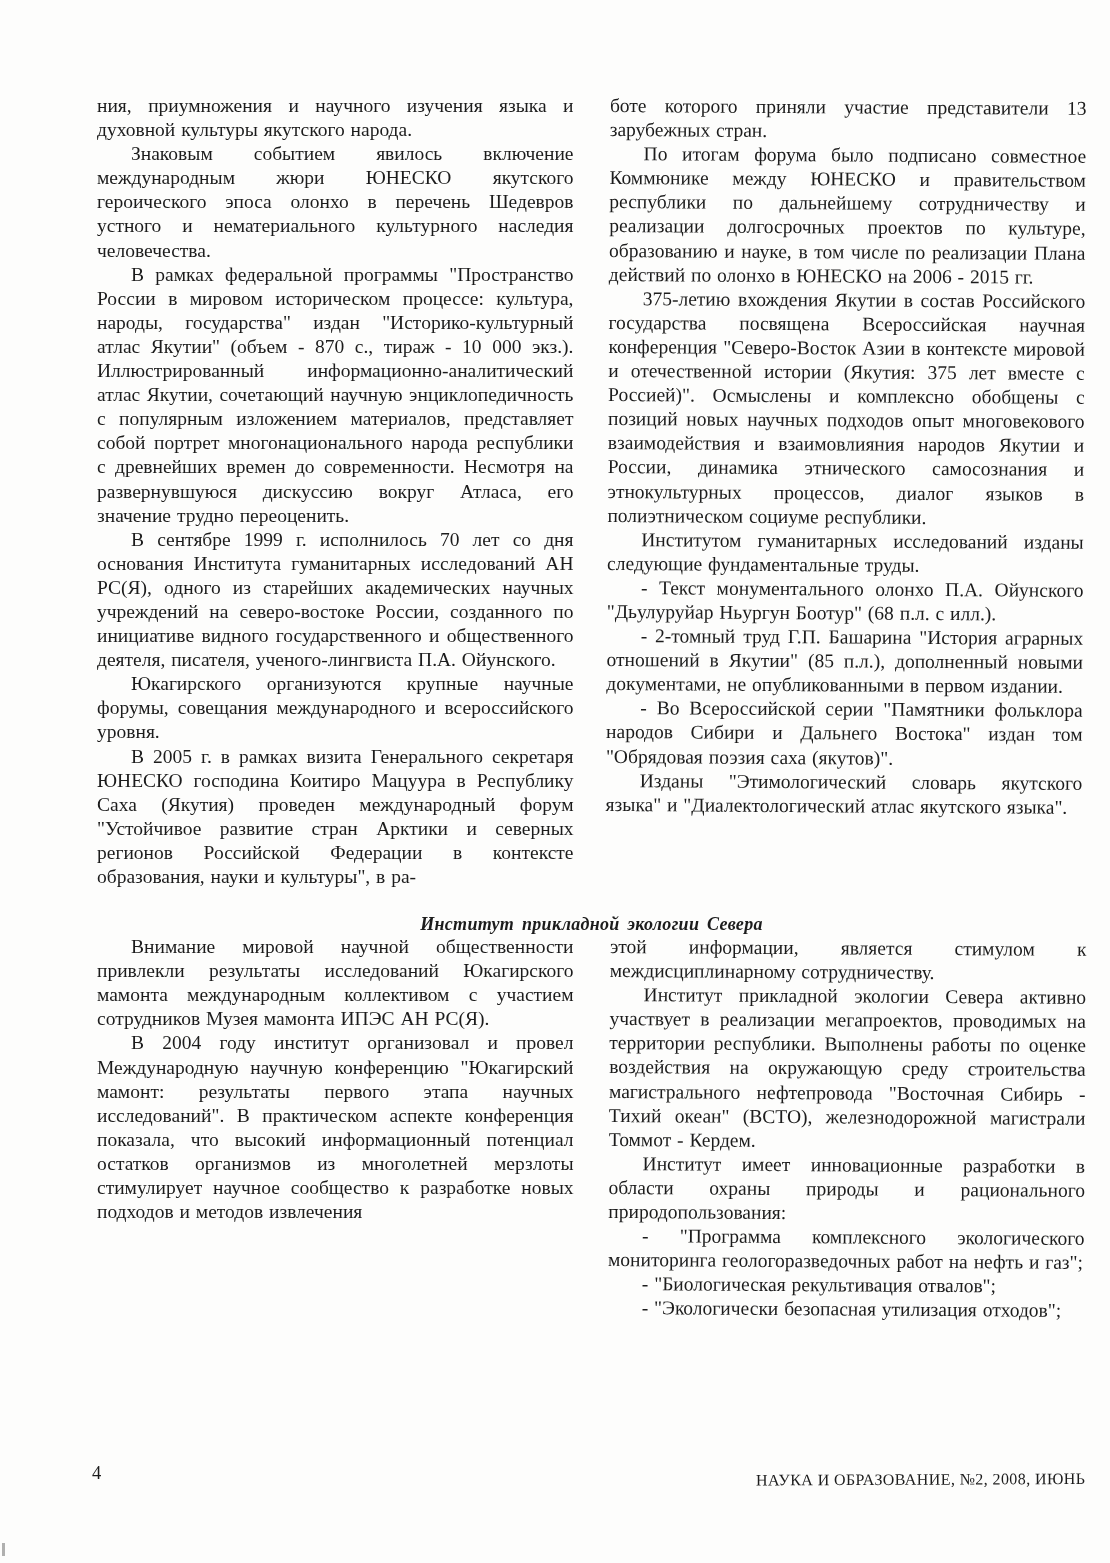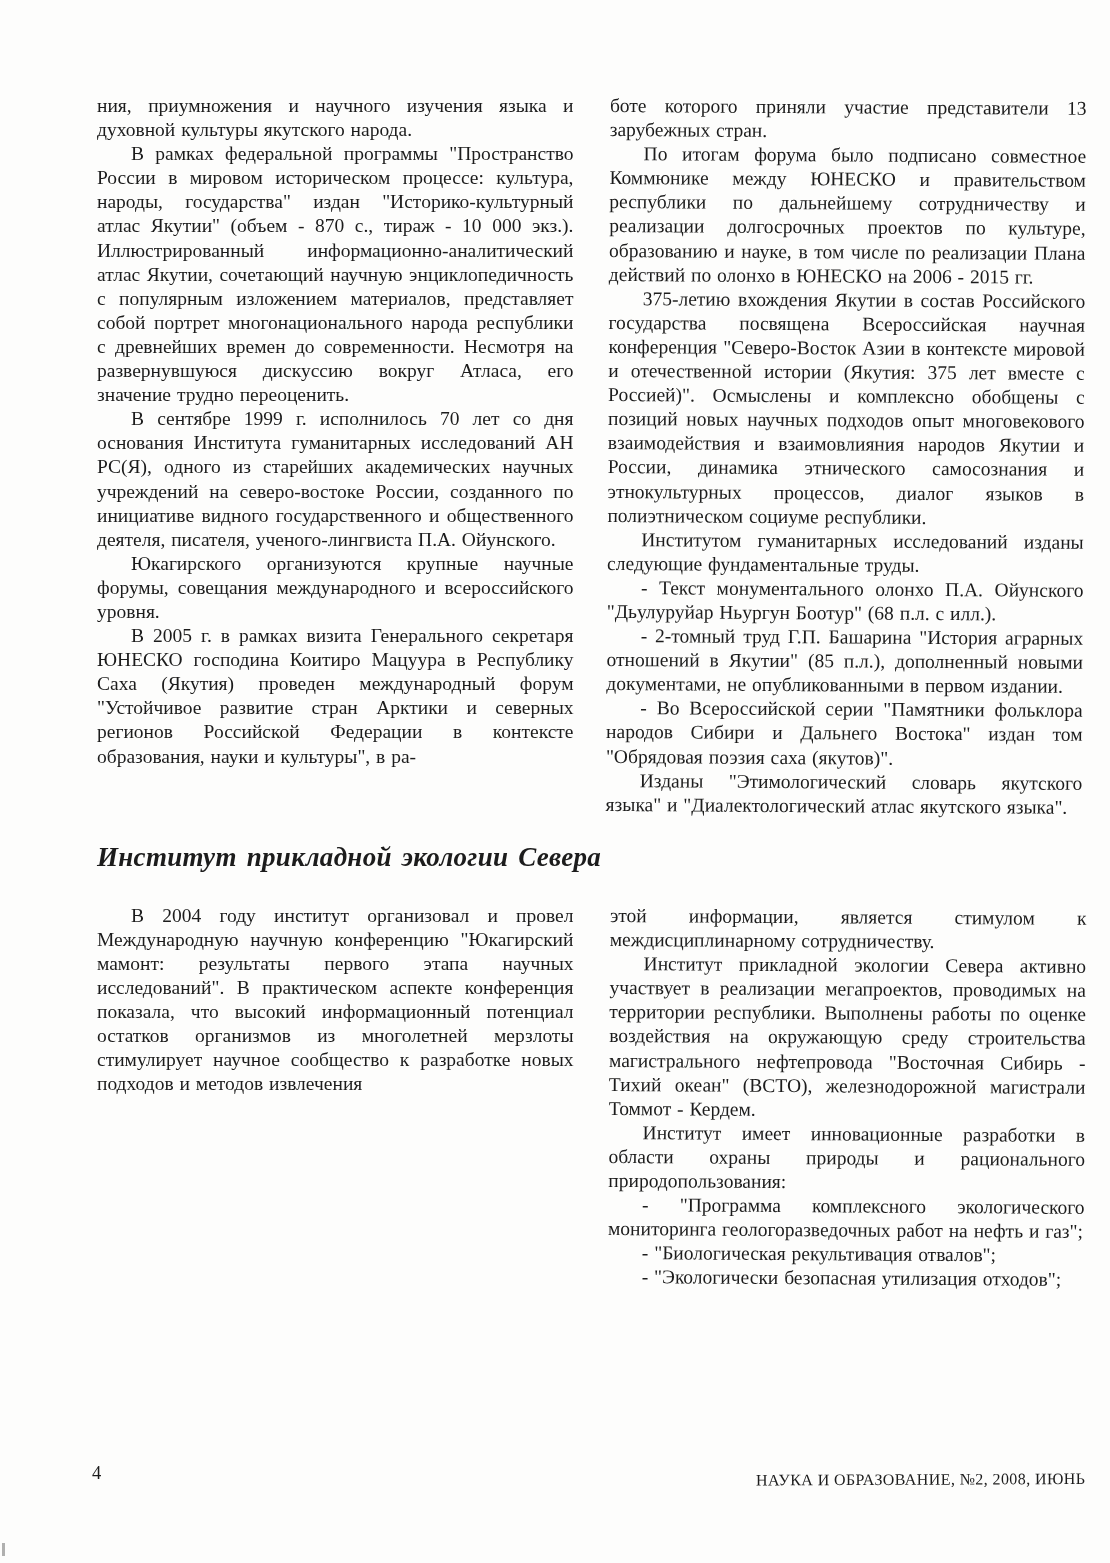--- a/index.html
+++ b/index.html
@@ -38,22 +38,23 @@
     transform-origin: left top;
   }
   .col p {
     margin: 0;
     text-indent: 34px;
   }
   .col p.cont {
     text-indent: 0;
   }
   .section-heading {
-    margin: 25px 0 31px 0;
-    font-size: 27px;
+    margin: 25px 0 0 0;
+    text-align: center;
+    font-size: 18px;
     font-weight: bold;
     font-style: italic;
     letter-spacing: 0.3px;
     word-spacing: 3px;
   }
   .page-number {
     position: absolute;
     left: 92px;
     top: 1463px;
     font-size: 18.5px;
@@ -81,20 +82,21 @@
 </head>
 <body>
 
 <div class="page">
 
   <div class="content">
 
     <div class="cols">
       <div class="col col-left">
         <p class="cont">ния, приумножения и научного изучения языка и духовной культуры якутского народа.</p>
+        <p>Знаковым событием явилось включение международным жюри ЮНЕСКО якутского героического эпоса олонхо в перечень Шедевров устного и нематериального культурного наследия человечества.</p>
         <p>В рамках федеральной программы "Пространство России в мировом историческом процессе: культура, народы, государства" издан "Историко-культурный атлас Якутии" (объем - 870 с., тираж - 10 000 экз.). Иллюстрированный информационно-аналитический атлас Якутии, сочетающий научную энциклопедичность с популярным изложением материалов, представляет собой портрет многонационального народа республики с древнейших времен до современности. Несмотря на развернувшуюся дискуссию вокруг Атласа, его значение трудно переоценить.</p>
         <p>В сентябре 1999 г. исполнилось 70 лет со дня основания Института гуманитарных исследований АН РС(Я), одного из старейших академических научных учреждений на северо-востоке России, созданного по инициативе видного государственного и общественного деятеля, писателя, ученого-лингвиста П.А. Ойунского.</p>
         <p>Юкагирского организуются крупные научные форумы, совещания международного и всероссийского уровня.</p>
         <p>В 2005 г. в рамках визита Генерального секретаря ЮНЕСКО господина Коитиро Мацуура в Республику Саха (Якутия) проведен международный форум "Устойчивое развитие стран Арктики и северных регионов Российской Федерации в контексте образования, науки и культуры", в ра-</p>
       </div>
       <div class="col col-right">
         <p class="cont">боте которого приняли участие представители 13 зарубежных стран.</p>
         <p>По итогам форума было подписано совместное Коммюнике между ЮНЕСКО и правительством республики по дальнейшему сотрудничеству и реализации долгосрочных проектов по культуре, образованию и науке, в том числе по реализации Плана действий по олонхо в ЮНЕСКО на 2006 - 2015 гг.</p>
         <p>375-летию вхождения Якутии в состав Российского государства посвящена Всероссийская научная конференция "Северо-Восток Азии в контексте мировой и отечественной истории (Якутия: 375 лет вместе с Россией)". Осмыслены и комплексно обобщены с позиций новых научных подходов опыт многовекового взаимодействия и взаимовлияния народов Якутии и России, динамика этнического самосознания и этнокультурных процессов, диалог языков в полиэтническом социуме республики.</p>
         <p>Институтом гуманитарных исследований изданы следующие фундаментальные труды.</p>
@@ -102,20 +104,21 @@
         <p>- 2-томный труд Г.П. Башарина "История аграрных отношений в Якутии" (85 п.л.), дополненный новыми документами, не опубликованными в первом издании.</p>
         <p>- Во Всероссийской серии "Памятники фольклора народов Сибири и Дальнего Востока" издан том "Обрядовая поэзия саха (якутов)".</p>
         <p>Изданы "Этимологический словарь якутского языка" и "Диалектологический атлас якутского языка".</p>
       </div>
     </div>
 
     <h2 class="section-heading">Институт прикладной экологии Севера</h2>
 
     <div class="cols">
       <div class="col col-left">
+        <p>Внимание мировой научной общественности привлекли результаты исследований Юкагирского мамонта международным коллективом с участием сотрудников Музея мамонта ИПЭС АН РС(Я).</p>
         <p>В 2004 году институт организовал и провел Международную научную конференцию "Юкагирский мамонт: результаты первого этапа научных исследований". В практическом аспекте конференция показала, что высокий информационный потенциал остатков организмов из многолетней мерзлоты стимулирует научное сообщество к разработке новых подходов и методов извлечения</p>
       </div>
       <div class="col col-right">
         <p class="cont">этой информации, является стимулом к междисциплинарному сотрудничеству.</p>
         <p>Институт прикладной экологии Севера активно участвует в реализации мегапроектов, проводимых на территории республики. Выполнены работы по оценке воздействия на окружающую среду строительства магистрального нефтепровода "Восточная Сибирь - Тихий океан" (ВСТО), железнодорожной магистрали Томмот - Кердем.</p>
         <p>Институт имеет инновационные разработки в области охраны природы и рационального природопользования:</p>
         <p>- "Программа комплексного экологического мониторинга геологоразведочных работ на нефть и газ";</p>
         <p>- "Биологическая рекультивация отвалов";</p>
         <p>- "Экологически безопасная утилизация отходов";</p>
       </div>

